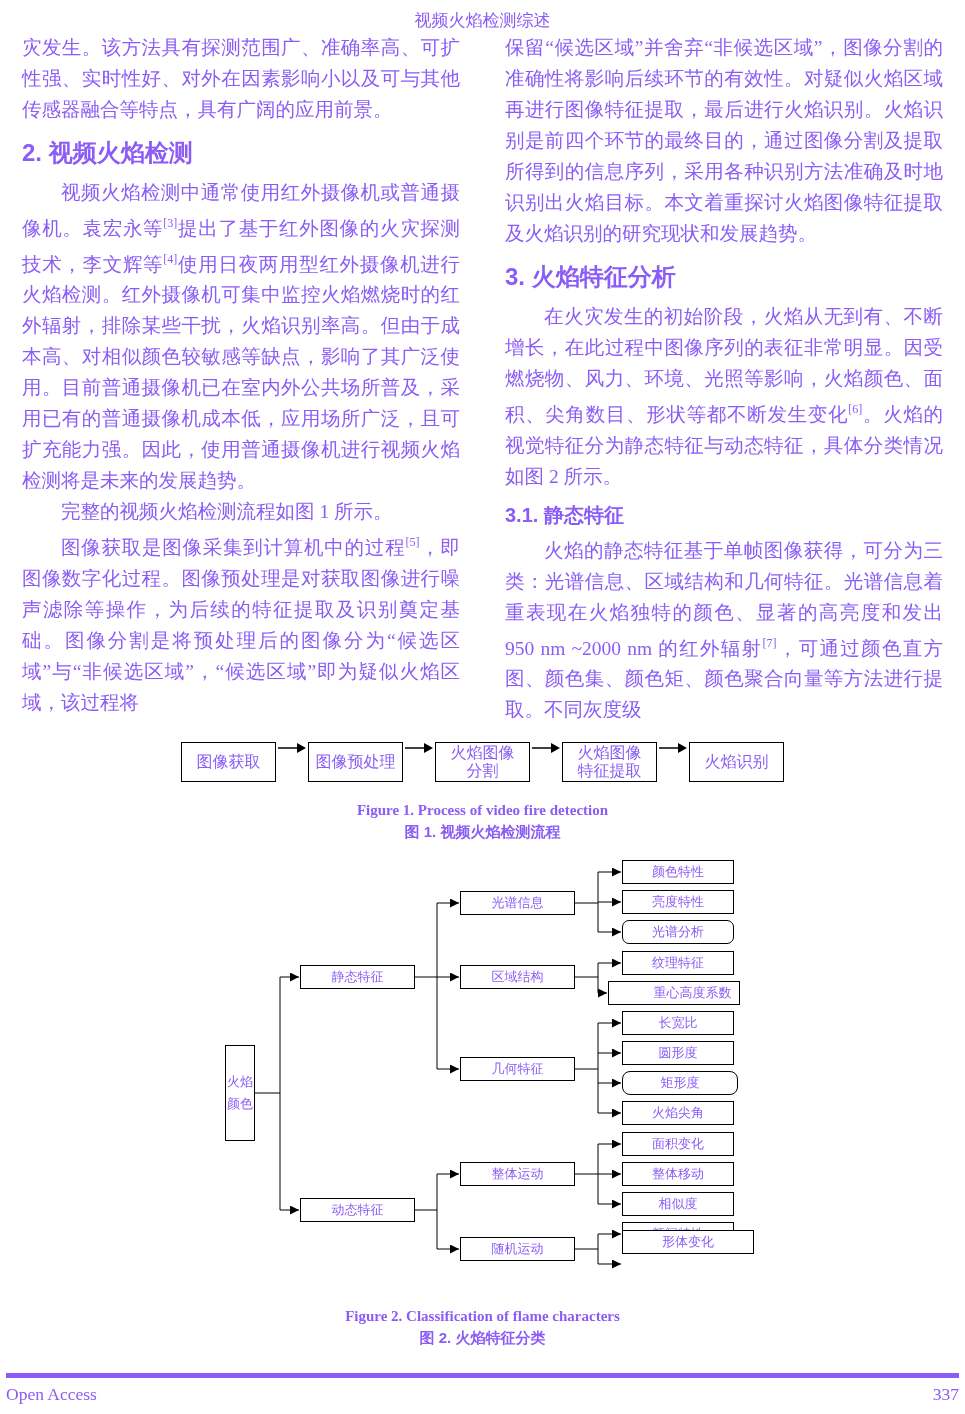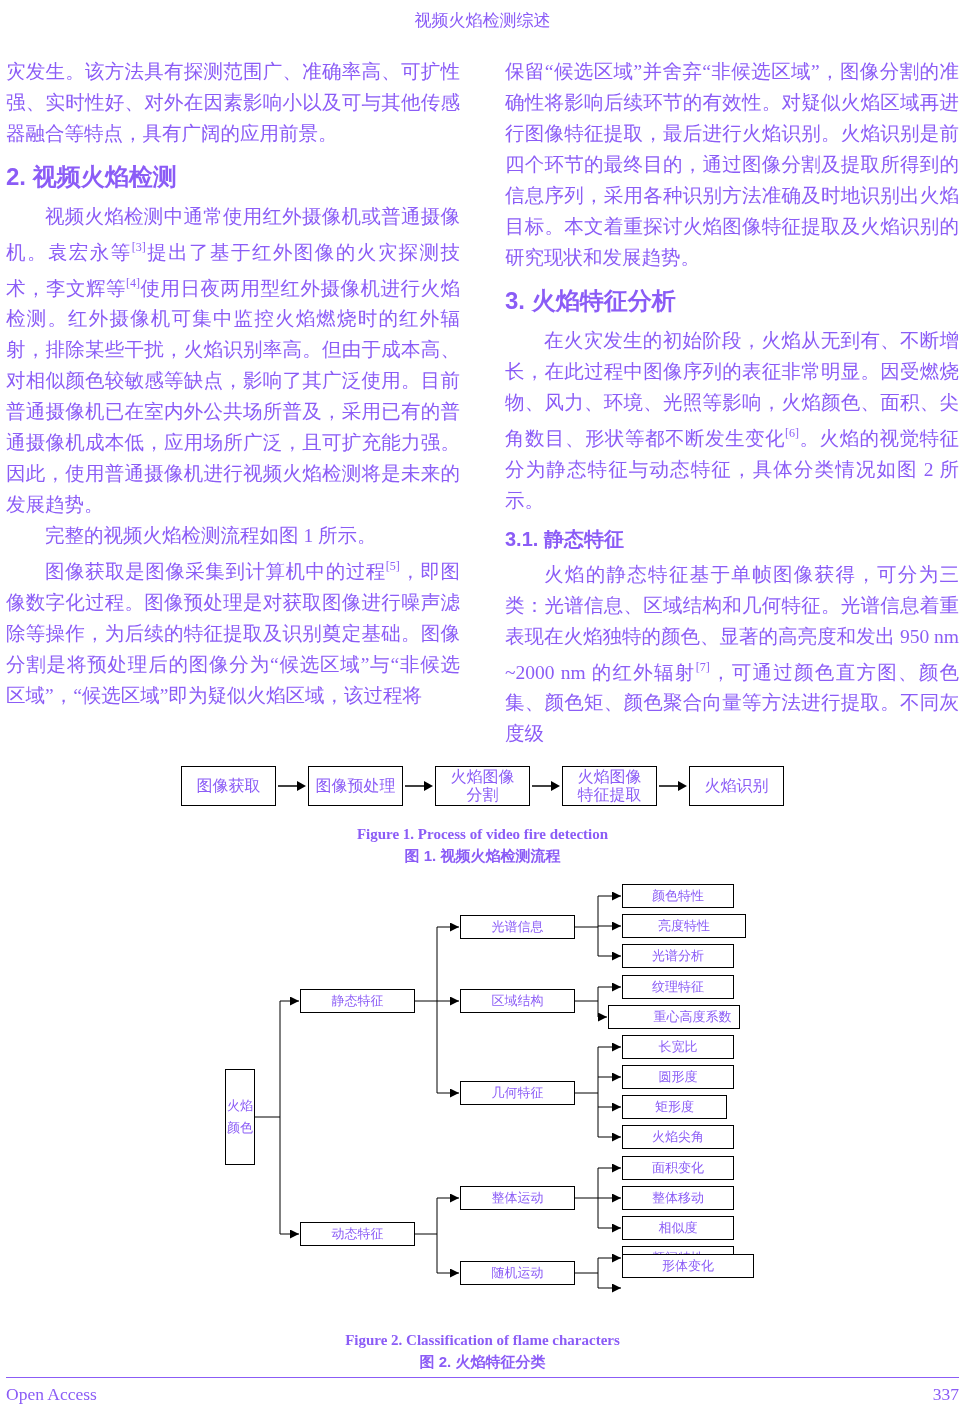--- a/index.html
+++ b/index.html
@@ -1,40 +1,40 @@
 <!DOCTYPE html>
 <html><head>
 <meta charset="utf-8">
 <style>
   * { margin:0; padding:0; box-sizing:border-box; }
   html,body { background:#ffffff; }
   .page { position:relative; width:965px; height:1414px; margin:0 auto; background:#fff; color:#8b5cf6;
           font-family:"Liberation Serif","DejaVu Serif",serif; overflow:hidden; }
   .hdr { text-align:center; padding-top:9px; font-size:17px; }
-  .cols { display:flex; gap:45px; padding:0 6px; margin-top:24px; height:700px; overflow:hidden; }
+  .cols { display:flex; gap:45px; padding:0 22px; height:700px; overflow:hidden; }
   .col { flex:1; min-width:0; }
   .col p { font-size:19.5px; line-height:31px; text-align:justify; }
   p.ind { text-indent:2em; }
   sup { font-size:0.62em; }
   h2.sec { font-family:"Liberation Sans","DejaVu Sans",sans-serif; font-weight:bold; font-size:24px; margin:12px 0 8px; }
   h3.sub { font-family:"Liberation Sans","DejaVu Sans",sans-serif; font-weight:bold; font-size:20px; margin:10px 0 6px; }
-  .fig1 { display:flex; justify-content:center; align-items:center; margin-top:10px; }
+  .fig1 { display:flex; justify-content:center; align-items:flex-start; margin-top:10px; }
   .fbox { border:1px solid #000; width:95px; height:40px; display:flex; flex-direction:column;
           justify-content:center; text-align:center; font-size:16px; line-height:18px; background:#fff; }
   .fbox span { display:block; }
   .arrow { display:flex; align-items:center; margin:0 2px; }
   .cap { text-align:center; font-weight:bold; margin-top:18px; font-size:15px; line-height:21px; }
   .cap .zh { font-family:"Liberation Sans","DejaVu Sans",sans-serif; }
   .fig2 { position:relative; height:440px; margin-top:8px; }
   .fig2 svg.conn { position:absolute; left:0; top:0; }
   .n { position:absolute; border:1px solid #000; height:24px; display:flex; align-items:center;
        justify-content:center; font-size:13px; background:#fff; text-align:center; }
   .n.root { width:30px; height:96px; line-height:22px; word-break:break-all; }
   .cap2 { margin-top:16px; }
-  .ftr { position:absolute; left:6px; right:6px; bottom:9px; border-top:1px solid #8b5cf6;
+  .ftr { position:absolute; left:6px; right:6px; bottom:9px; border-top:5px solid #8b5cf6;
          padding-top:6px; display:flex; justify-content:space-between; font-size:17.5px; }
 </style>
 </head>
 <body>
 
 <div class="page">
 
   <div class="hdr">视频火焰检测综述</div>
 
   <div class="cols">
@@ -144,27 +144,27 @@
     <div class="n" style="left:300px;top:115px;width:115px;">静态特征</div>
     <div class="n" style="left:300px;top:348px;width:115px;">动态特征</div>
 
     <div class="n" style="left:460px;top:41px;width:115px;">光谱信息</div>
     <div class="n" style="left:460px;top:115px;width:115px;">区域结构</div>
     <div class="n" style="left:460px;top:207px;width:115px;">几何特征</div>
     <div class="n" style="left:460px;top:312px;width:115px;">整体运动</div>
     <div class="n" style="left:460px;top:387px;width:115px;">随机运动</div>
 
     <div class="n" style="left:622px;top:10px;width:112px;">颜色特性</div>
-    <div class="n" style="left:622px;top:40px;width:124px;">亮度特性</div>
-    <div class="n" style="left:622px;top:70px;width:112px;">光谱分析</div>
+    <div class="n" style="left:622px;top:40px;width:112px;">亮度特性</div>
+    <div class="n" style="left:622px;top:70px;width:112px;border-radius:7px;">光谱分析</div>
     <div class="n" style="left:622px;top:101px;width:112px;text-align:center;">纹理特征</div>
     <div class="n" style="left:608px;top:131px;width:132px;padding-left:37px;">重心高度系数</div>
     <div class="n" style="left:622px;top:161px;width:112px;">长宽比</div>
     <div class="n" style="left:622px;top:191px;width:112px;">圆形度</div>
-    <div class="n" style="left:622px;top:221px;width:105px;">矩形度</div>
+    <div class="n" style="left:622px;top:221px;width:116px;border-radius:8px;">矩形度</div>
     <div class="n" style="left:622px;top:251px;width:112px;">火焰尖角</div>
     <div class="n" style="left:622px;top:282px;width:112px;">面积变化</div>
     <div class="n" style="left:622px;top:312px;width:112px;">整体移动</div>
     <div class="n" style="left:622px;top:342px;width:112px;">相似度</div>
     <div class="n" style="left:622px;top:372px;width:112px;">频闪特性</div>
     <div class="n" style="left:622px;top:380px;width:132px;">形体变化</div>
   </div>
 
   <div class="cap cap2">
     <div class="en">Figure 2. Classification of flame characters</div>

